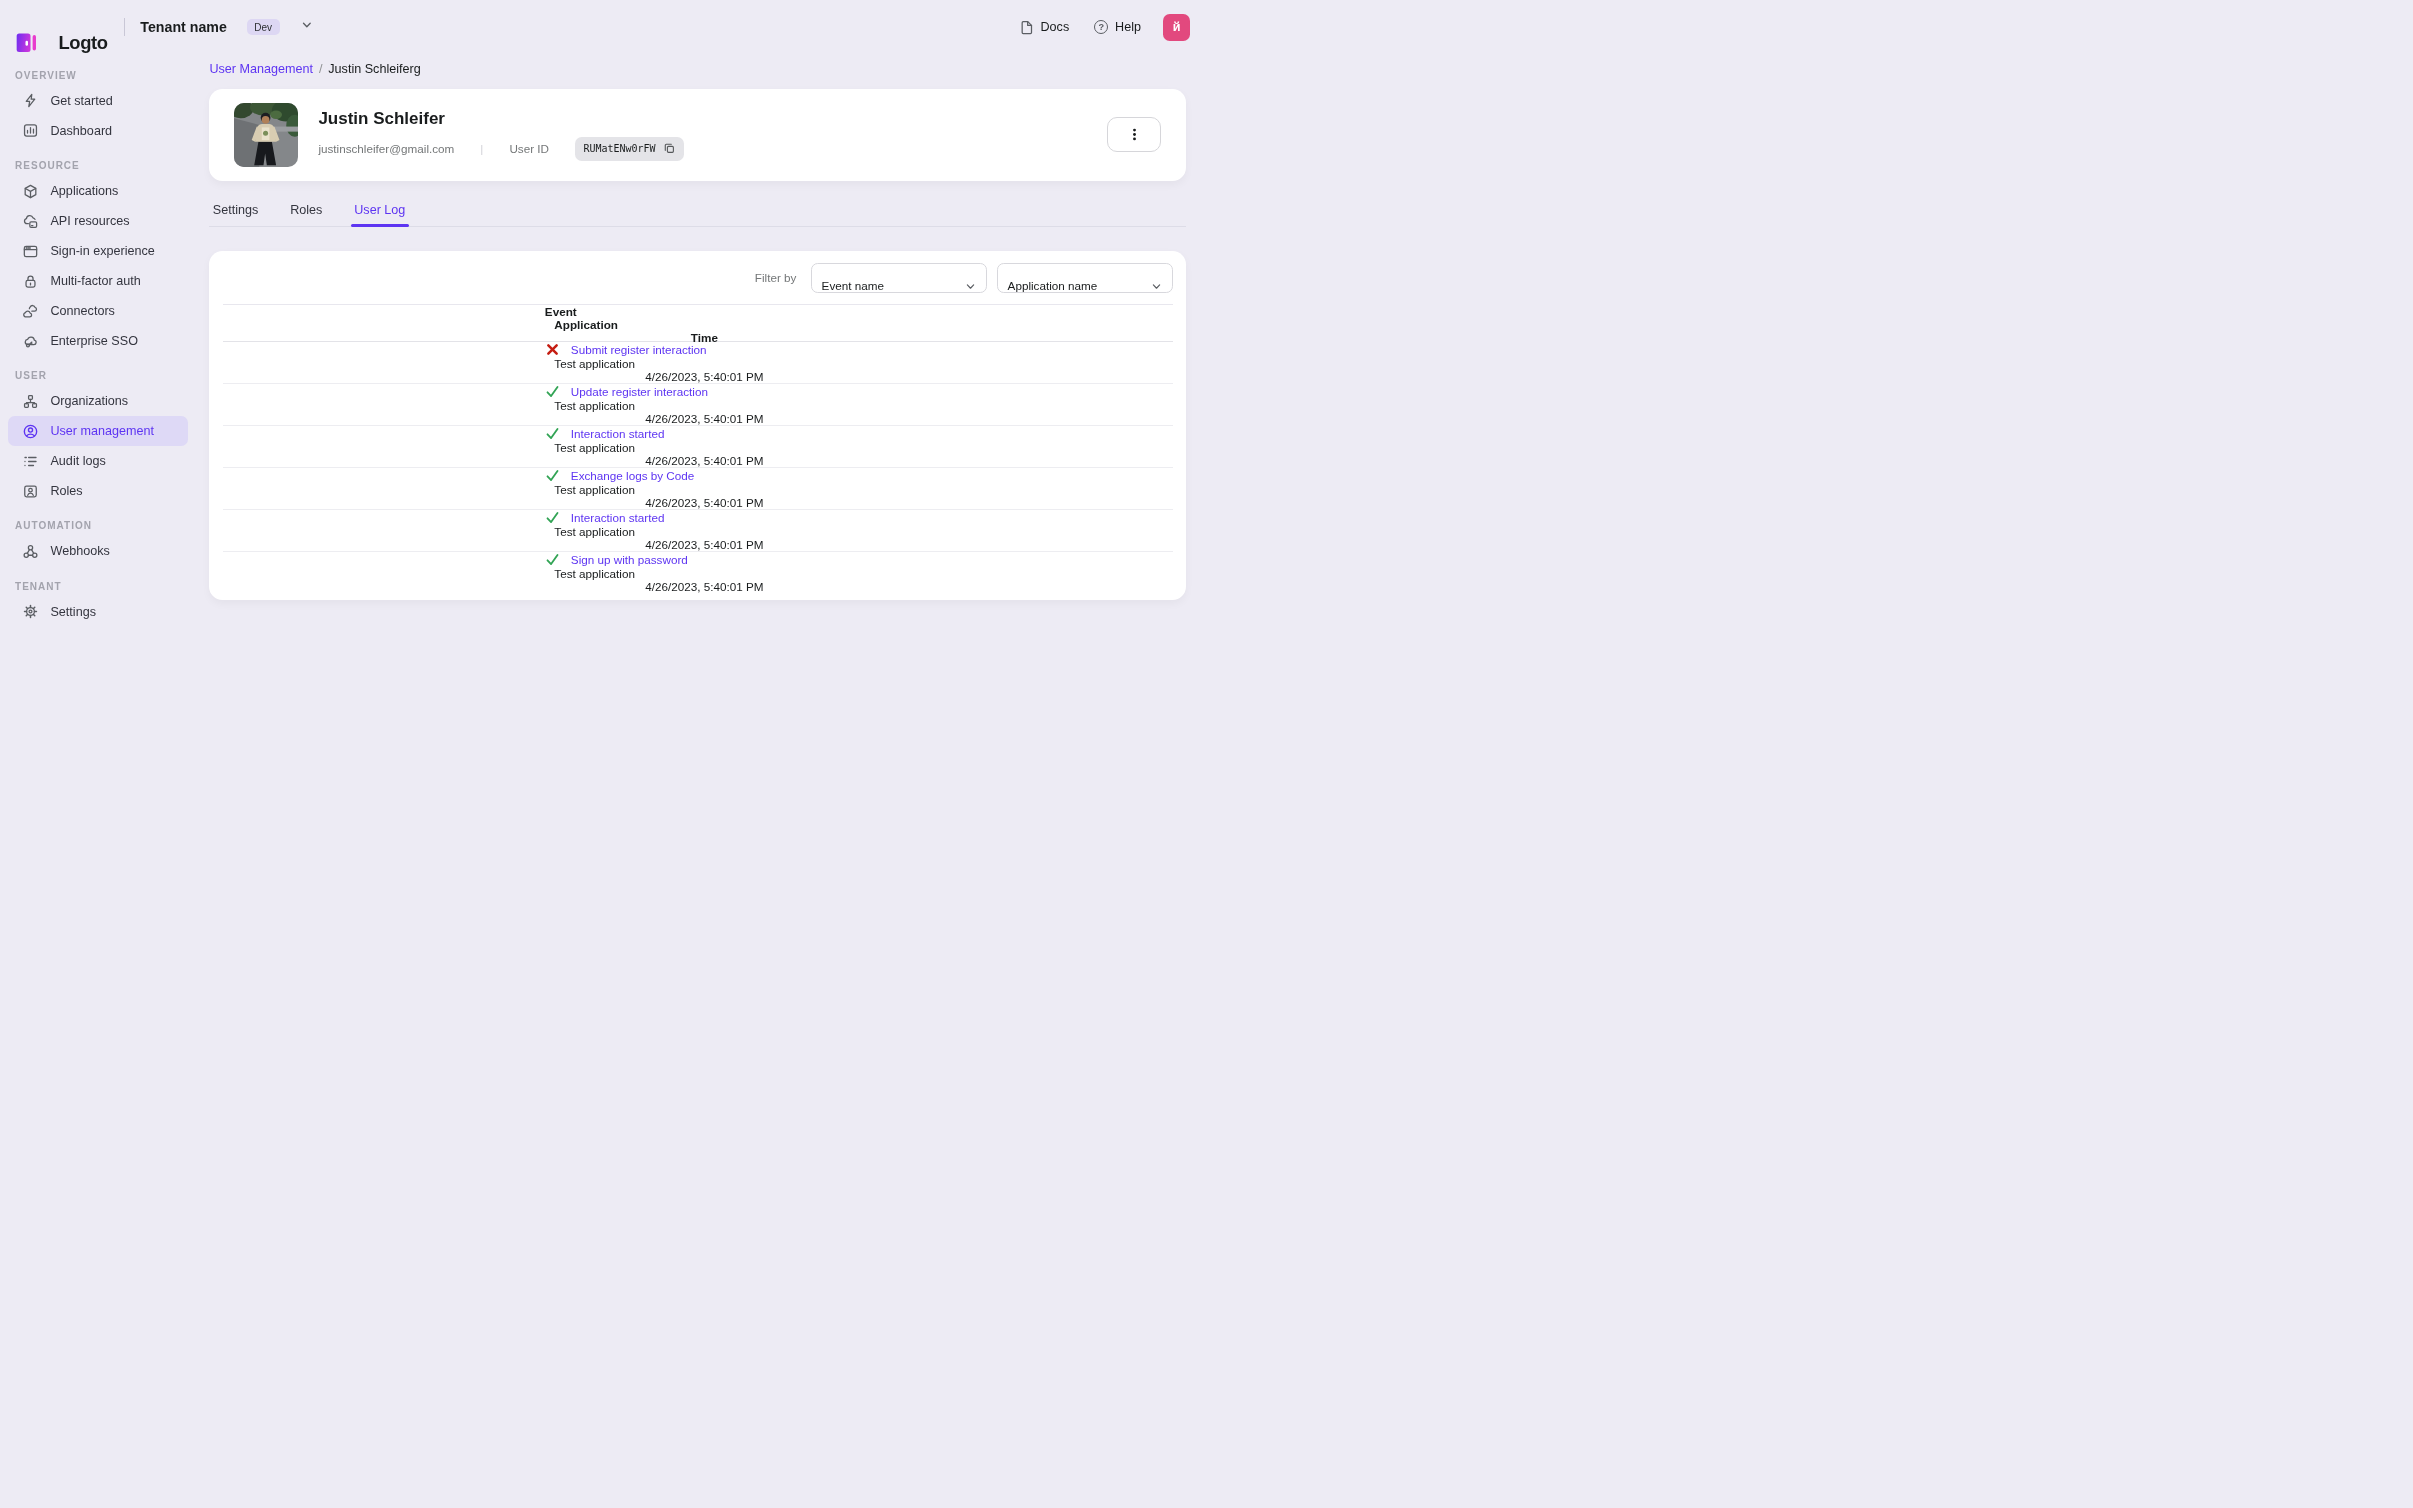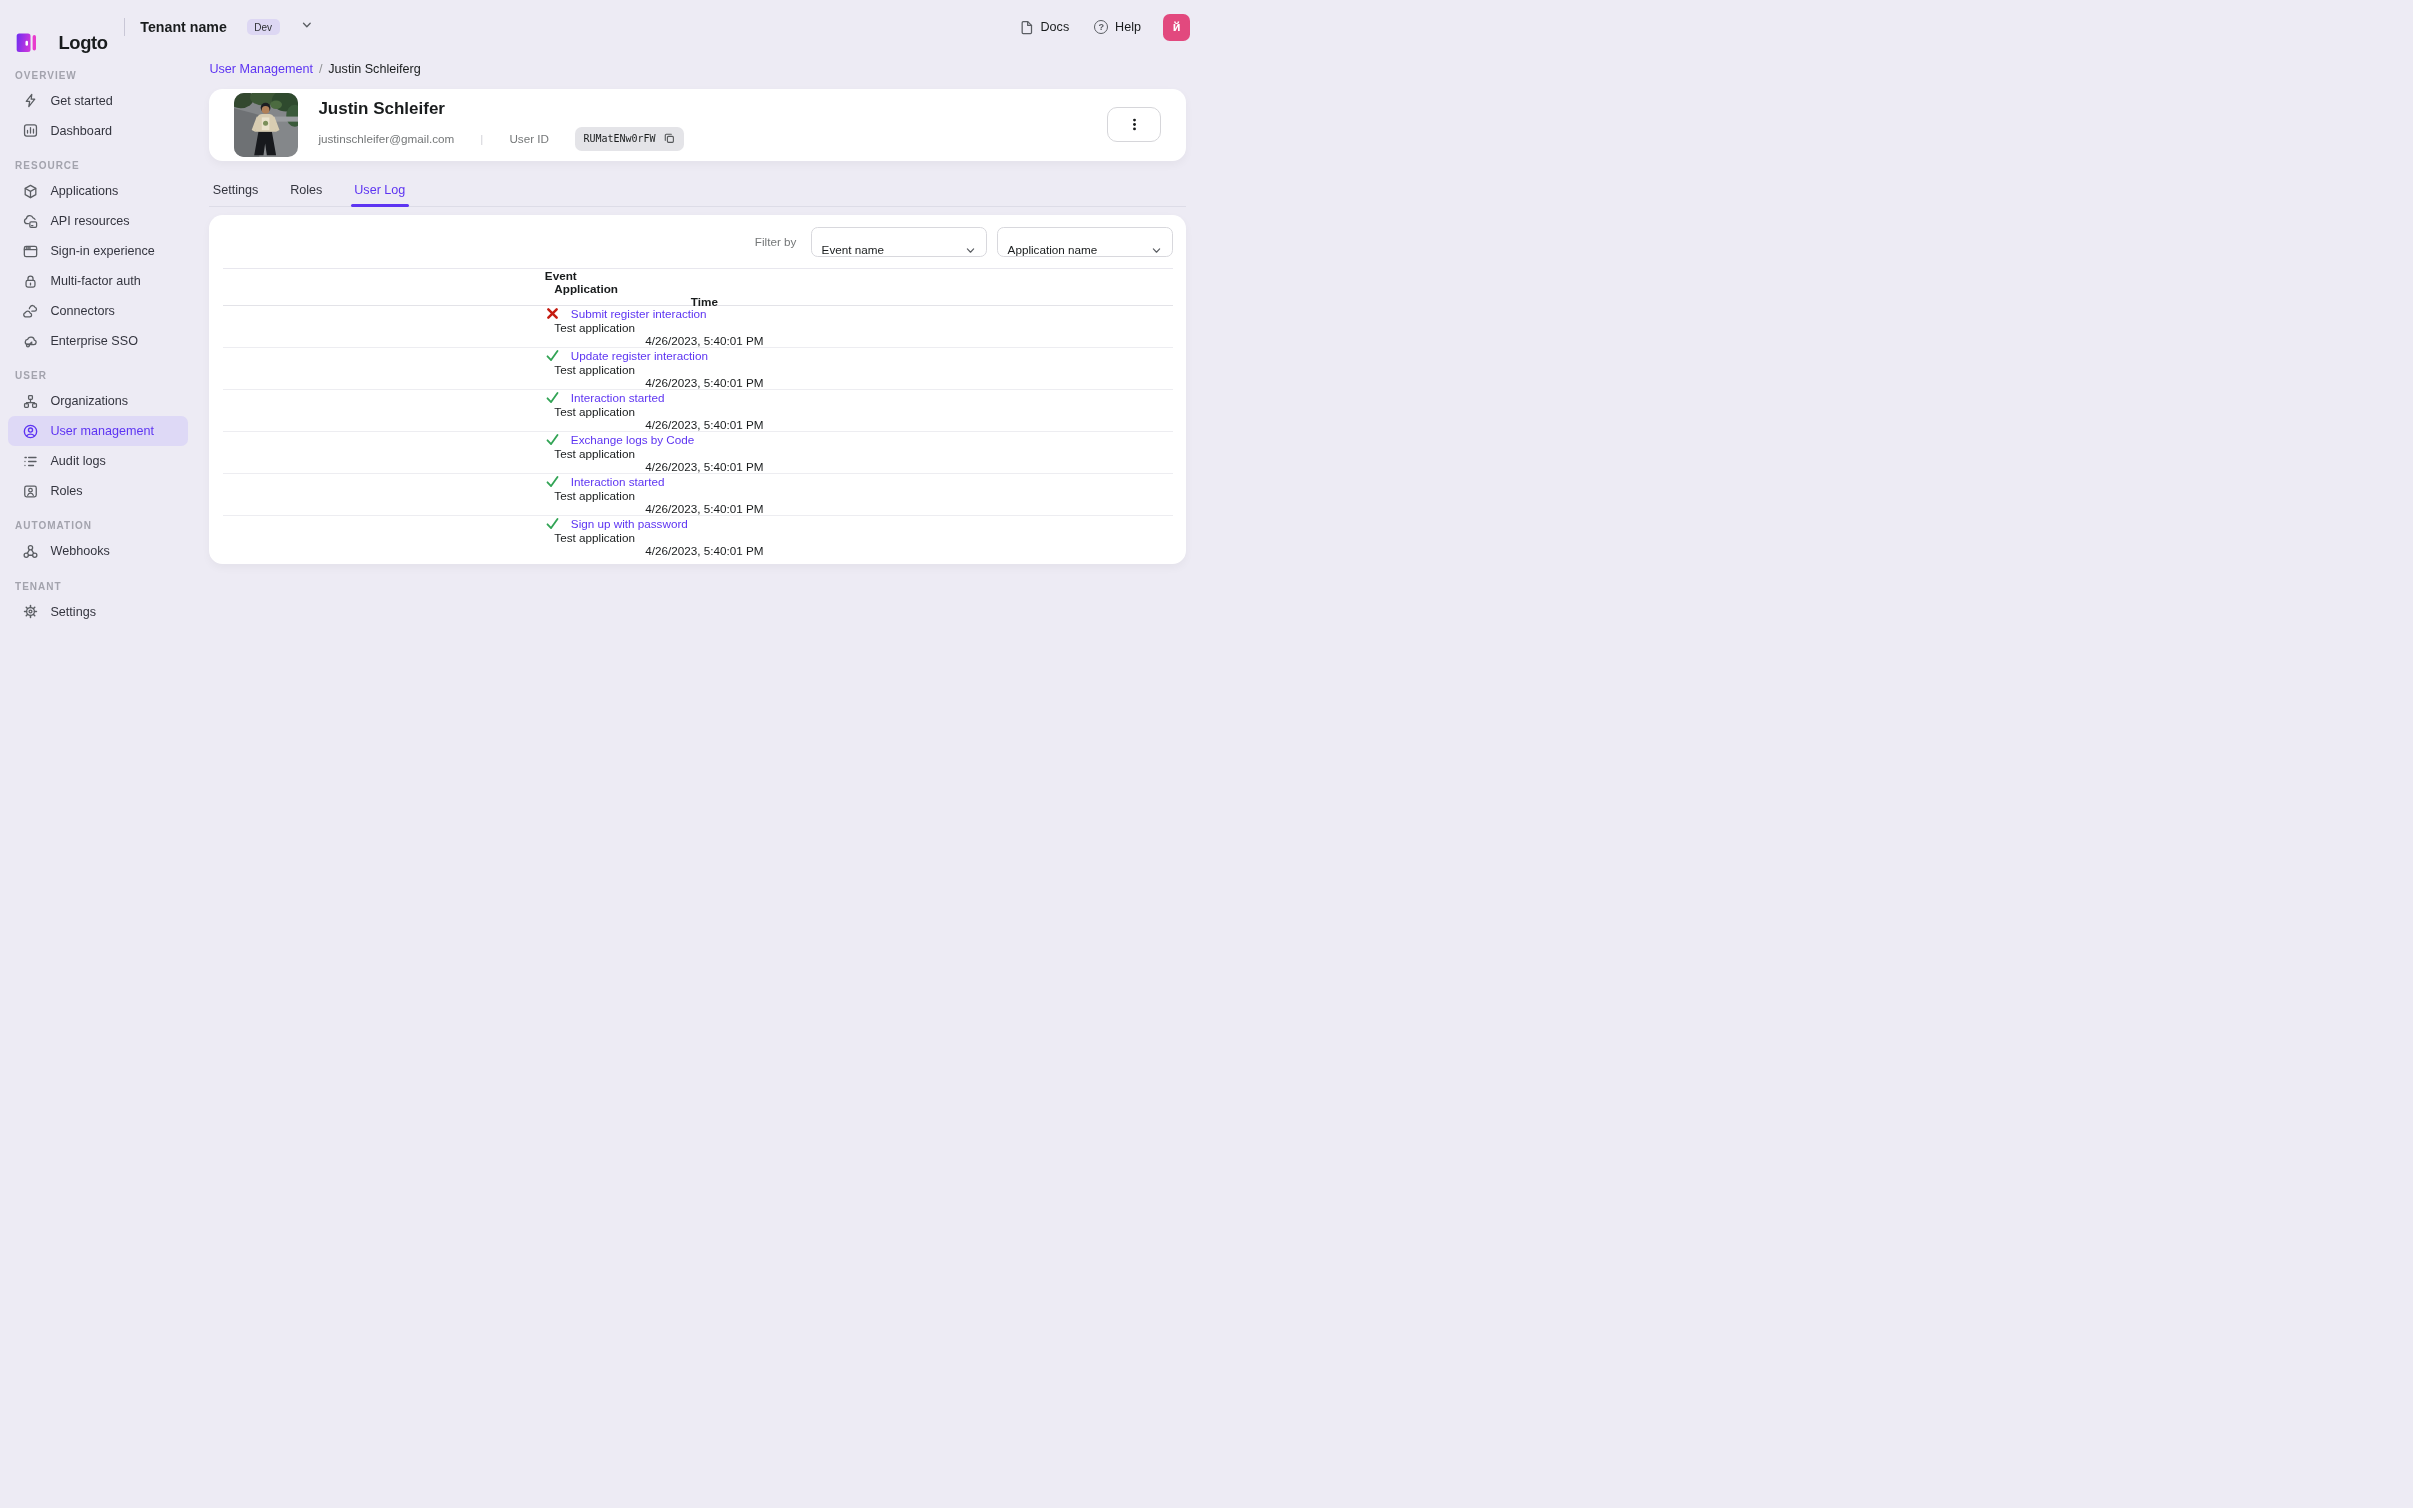--- a/index.html
+++ b/index.html
@@ -43,41 +43,41 @@
 
   
   .breadcrumb { font-size:12.6px; display:flex; gap:5.9px; margin:3.4px 0 12.6px 0; align-items:center; }
   .crumb-link { color:#5d34f2; cursor:pointer; }
   .crumb-sep { color:#8f9193; }
   .crumb-current { color:#191c1d; }
 
   
   .card { background:#fff; border-radius:13.4px; box-shadow:0 3.4px 8.4px rgba(25,28,29,0.04); }
 
-  .user-card { height:72px; display:flex; align-items:center; padding:0 25px; }
+  .user-card { height:92px; display:flex; align-items:center; padding:0 25px; }
   .user-avatar { width:64px; height:64px; border-radius:10px; overflow:hidden; flex-shrink:0; }
   .user-info { margin-left:20px; flex:1; min-width:0; }
   .user-name { font-size:17px; font-weight:700; margin-bottom:7.5px; }
   .user-meta { display:flex; align-items:center; gap:26px; font-size:11.7px; color:#747778; }
   .meta-divider { color:#d2d2d8; }
   .uid-badge { display:flex; align-items:center; gap:7.5px; background:#e4e4e8; border-radius:6.7px;
     padding:5.9px 8.4px; font-family:"DejaVu Sans Mono","Liberation Mono",monospace; font-size:10px; color:#191c1d; }
   .copy-btn { color:#55585a; cursor:pointer; display:flex; }
   .kebab-btn { width:54px; height:35px; border:0.8px solid #d6d6da; border-radius:10px; background:#fff;
     display:flex; align-items:center; justify-content:center; cursor:pointer; flex-shrink:0; }
 
   
   .tabs { display:flex; gap:28.5px; margin-top:15px; border-bottom:0.8px solid #dddce7; padding-left:1.7px; }
   .tab { font-size:12.6px; color:#34353f; padding:6.7px 1.7px 9.2px; position:relative; cursor:pointer; }
   .tab.active { color:#5d34f2; font-weight:500; }
   .tab.active::after { content:""; position:absolute; left:-1.7px; right:-1.7px; bottom:-0.8px; height:2.5px;
     background:#5d34f2; border-radius:2.5px; }
 
   
-  .log-card { margin-top:8px; padding:10px 13.4px 6.7px; }
+  .log-card { margin-top:24px; padding:10px 13.4px 6.7px; }
   .filter-row { display:flex; align-items:center; justify-content:flex-end; gap:10px;
     padding:1.7px 0 11px; border-bottom:0.8px solid #e8e7ee; }
   .filter-label { color:#747778; font-size:11.7px; margin-right:4.2px; }
   .select-box { width:176px; height:30px; border:0.8px solid #d8d8dd; border-radius:6.7px; background:#fff;
     display:flex; align-items:flex-end; justify-content:space-between; padding:0 10px; font-size:11.7px; color:#191c1d; cursor:pointer; }
   .select-box .chev { color:#5b5e63; }
 
   .row { display:flex; align-items:center;flex-direction:column; }
   .thead { height:37px; font-weight:700; font-size:11.7px; border-bottom:0.8px solid #e3e3e8; }
   .trow { height:42px; font-size:11.7px; border-bottom:0.8px solid #ededf1; }

